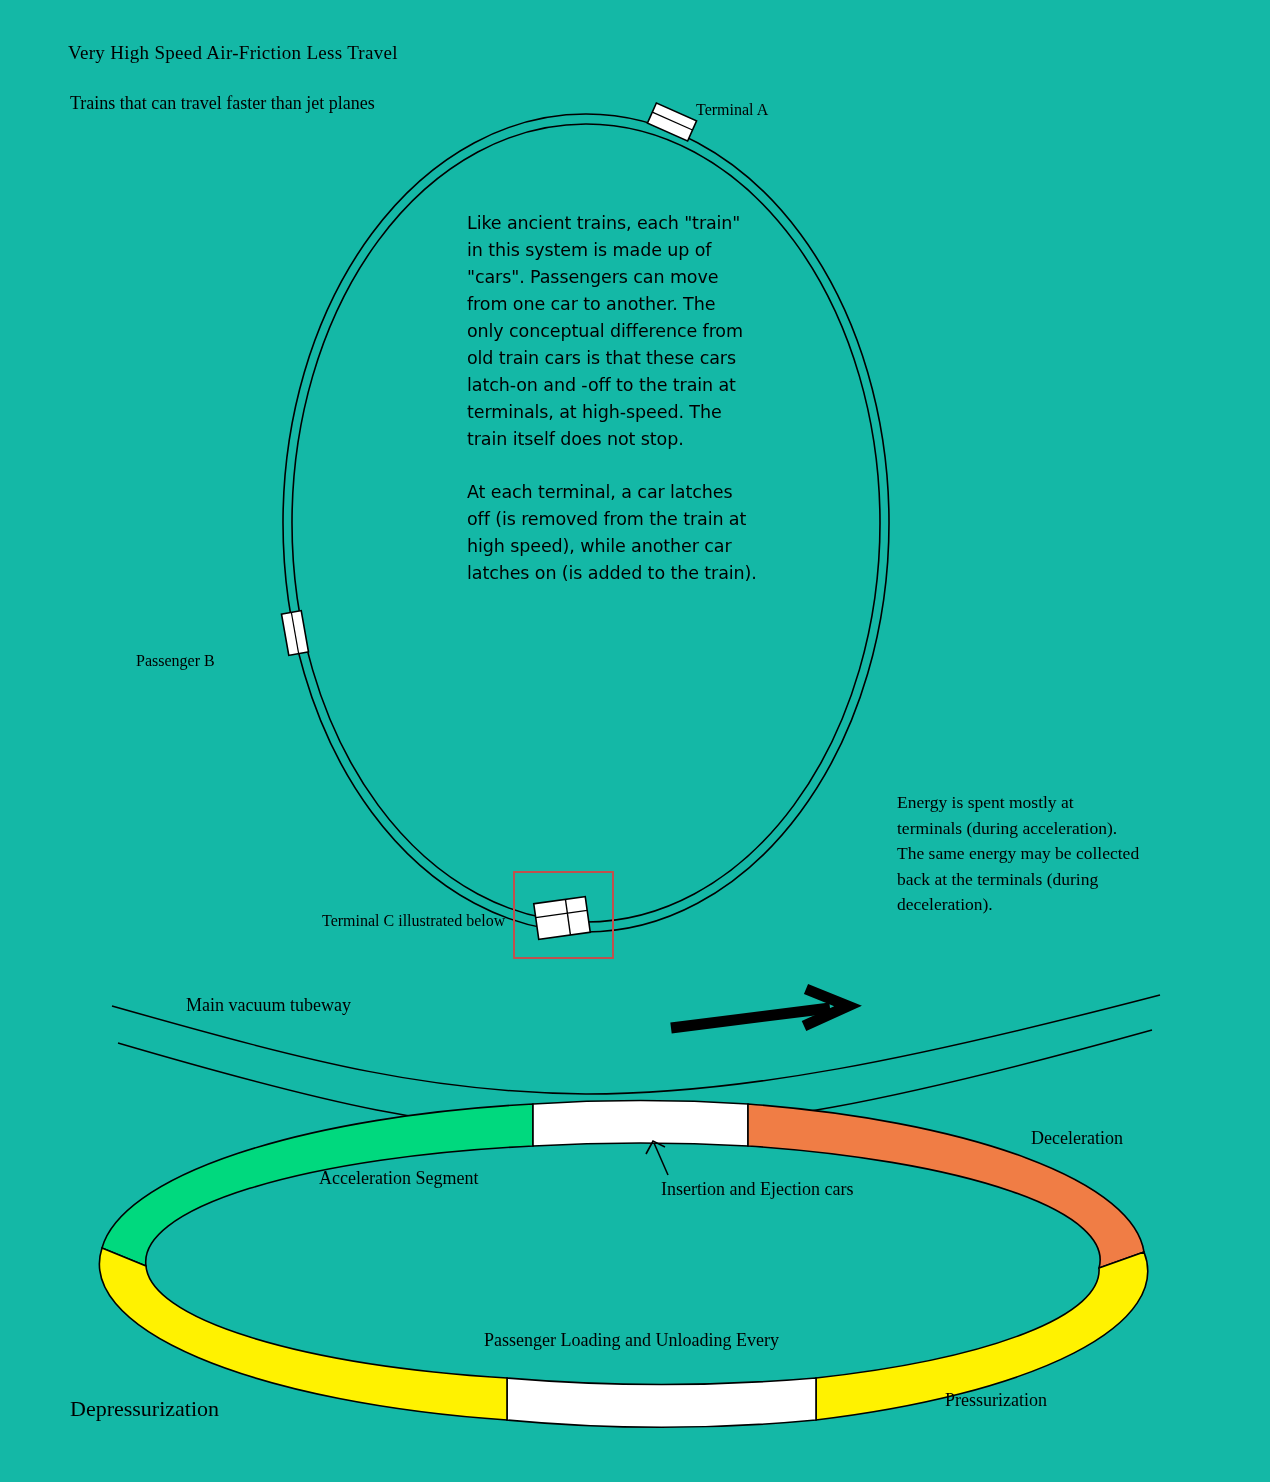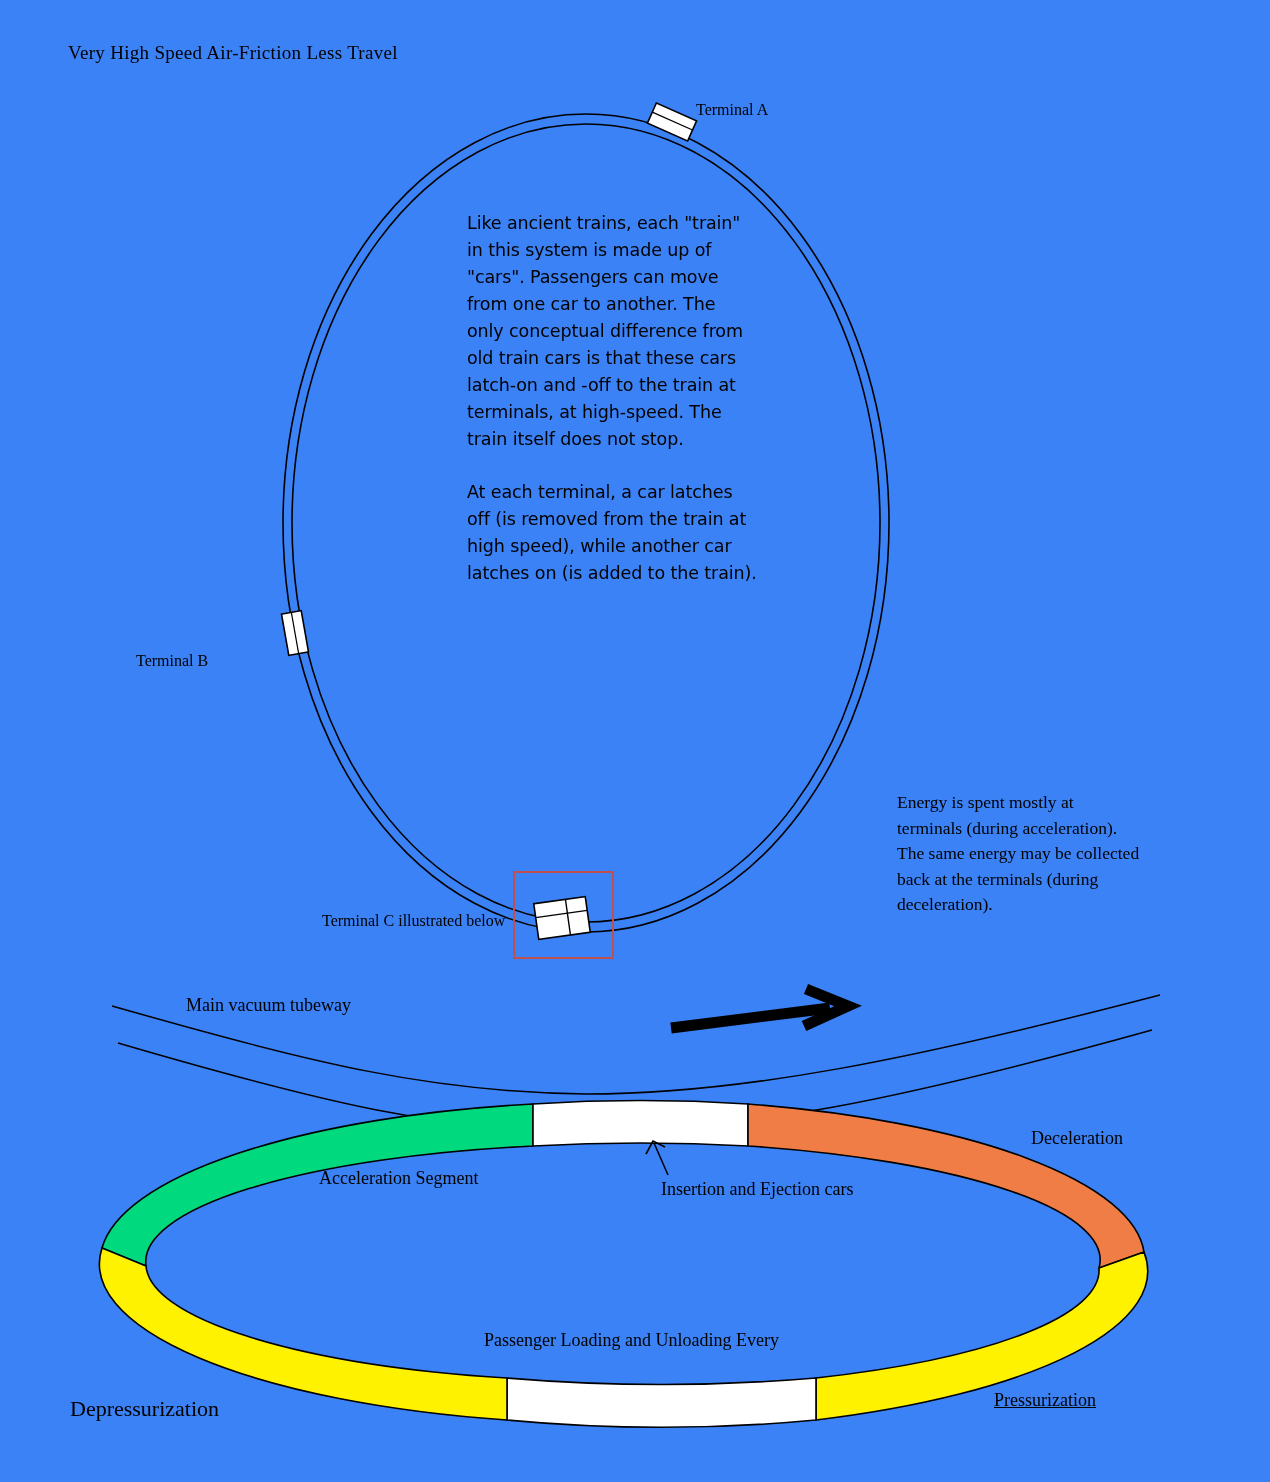--- a/index.html
+++ b/index.html
@@ -5,21 +5,21 @@
 <style>
   html, body {
     margin: 0;
     padding: 0;
     background: #ffffff;
   }
   #page {
     position: relative;
     width: 1270px;
     height: 1482px;
-    background: #3b82f6;
+    background: #14b8a6;
     overflow: hidden;
     font-family: "Liberation Serif", "DejaVu Serif", serif;
     color: #000000;
   }
   .serif {
     font-family: "Liberation Serif", "DejaVu Serif", serif;
   }
   .sans {
     font-family: "DejaVu Sans", "Liberation Sans", sans-serif;
   }
@@ -74,29 +74,30 @@
     line-height: 25.5px;
   }
 
   
   #main-tubeway-label { left: 186px; top: 995px; font-size: 18px; white-space: nowrap; }
   #acceleration-label { left: 319px; top: 1168px; font-size: 18px; white-space: nowrap; }
   #deceleration-label { left: 1031px; top: 1128px; font-size: 18px; white-space: nowrap; }
   #insertion-label    { left: 661px; top: 1179px; font-size: 18px; white-space: nowrap; }
   #passenger-label    { left: 484px; top: 1330px; font-size: 18px; white-space: nowrap; }
   #depress-label      { left: 70px;  top: 1396px; font-size: 22px; white-space: nowrap; }
-  #press-label        { left: 994px; top: 1390px; font-size: 18px; white-space: nowrap; text-decoration: underline; }
+  #press-label        { left: 945px; top: 1390px; font-size: 18px; white-space: nowrap; }
 </style>
 </head>
 <body>
 
 <div id="page">
 
   <div class="abs serif" id="title">Very High Speed Air-Friction Less Travel</div>
 
+  <div class="abs serif" id="subtitle">Trains that can travel faster than jet planes</div>
 
   <svg class="abs" id="oval-layer" width="1270" height="1000">
 
     <ellipse cx="586" cy="523" rx="303" ry="409" fill="none" stroke="#000000" stroke-width="1.6"></ellipse>
 
     <ellipse cx="586" cy="523" rx="294" ry="399" fill="none" stroke="#000000" stroke-width="1.6"></ellipse>
 
     <g transform="translate(672,122) rotate(24)">
       <rect x="-22" y="-11" width="44" height="22" fill="#ffffff" stroke="#000000" stroke-width="1.6"></rect>
       <line x1="-22" y1="-1" x2="22" y2="-1" stroke="#000000" stroke-width="1.2"></line>
@@ -115,21 +116,21 @@
 
     <rect x="514" y="872" width="99" height="86" fill="none" stroke="#c0504d" stroke-width="2"></rect>
   </svg>
 
   <div class="abs sans" id="body-copy">
     <p>Like ancient trains, each "train" in this system is made up of "cars". Passengers can move from one car to another. The only conceptual difference from old train cars is that these cars latch-on and -off to the train at terminals, at high-speed. The train itself does not stop.</p>
     <p>At each terminal, a car latches off (is removed from the train at high speed), while another car latches on (is added to the train).</p>
   </div>
 
   <div class="abs serif terminal-label" id="terminal-a-label">Terminal A</div>
-  <div class="abs serif terminal-label" id="terminal-b-label">Terminal B</div>
+  <div class="abs serif terminal-label" id="terminal-b-label">Passenger B</div>
   <div class="abs serif terminal-label" id="terminal-c-label">Terminal C illustrated below</div>
 
   <div class="abs serif" id="energy-note">Energy is spent mostly at terminals (during acceleration). The same energy may be collected back at the terminals (during deceleration).</div>
 
   <svg class="abs" style="left:0; top:960px;" width="1270" height="522">
 
     <path d="M 118,1043 C 330,1105 440,1130 586,1132 C 740,1132 900,1100 1152,1030" transform="translate(0,-960)" fill="none" stroke="#000000" stroke-width="1.5"></path>
     <path d="M 112,1006 C 320,1065 430,1092 586,1094 C 742,1094 910,1060 1160,995" transform="translate(0,-960)" fill="none" stroke="#000000" stroke-width="1.5"></path>
 
     <g>

